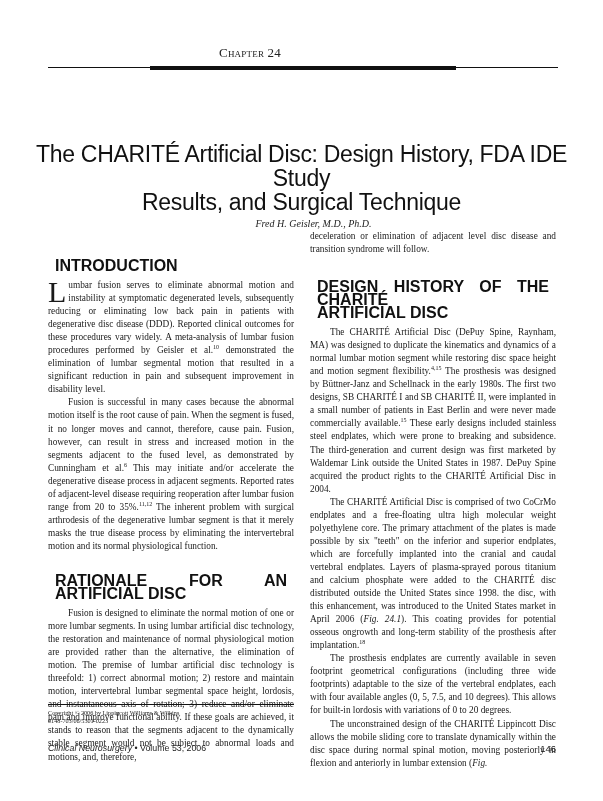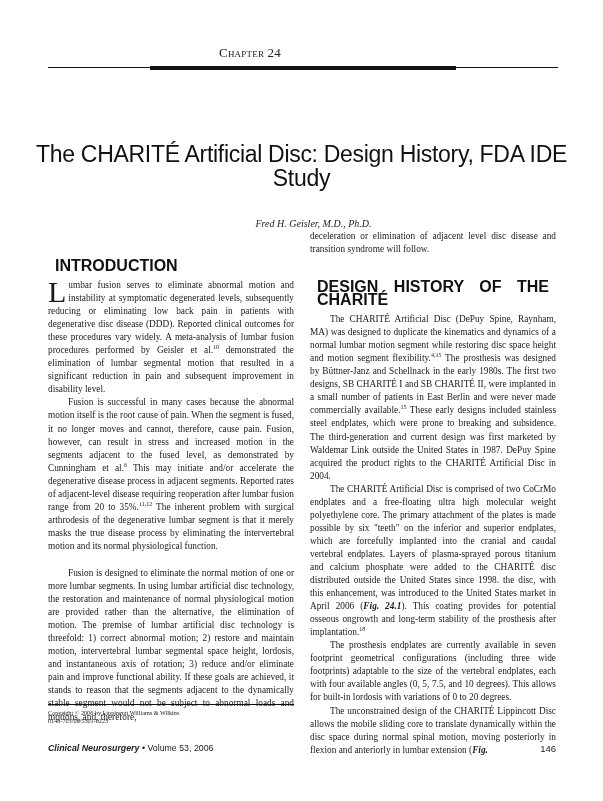--- a/index.html
+++ b/index.html
@@ -20,21 +20,21 @@
   .col { position: absolute; font-family: "Liberation Serif", serif; font-size: 9.3px; line-height: 13.05px;
     text-align: justify; color: #1a1a1a; }
   .col-left { left: 48px; top: 252px; width: 246px; }
   .col-right { left: 310px; top: 230px; width: 246px; }
   .col p { margin: 0; text-indent: 20px; hyphens: auto; }
   .col p.noindent { text-indent: 0; }
   .heading { font-family: "Liberation Sans", sans-serif; font-weight: bold; font-size: 16px; 
     line-height: 13px; margin: 7px; color: #111; }
   .dropcap { float: left; font-size: 30px; line-height: 24px; margin: 1px 2px 0 0; font-family: "Liberation Serif", serif; }
   sup { font-size: 6px; line-height: 0; vertical-align: 4px; }
-  .ital { font-style: italic; font-weight: bold; }
+  .ital { font-style: italic; }
 
   .footnote-rule { position: absolute; left: 48px; top: 704px; width: 246px; height: 1px; background: #111; }
   .copyright { position: absolute; left: 48px; top: 709px; width: 246px; font-family: "Liberation Serif", serif;
     font-size: 6.2px; line-height: 8px; color: #222; }
 
   .footer-journal { position: absolute; left: 48px; top: 743px; font-family: "Liberation Sans", sans-serif;
     font-size: 8.8px; color: #222; }
   .footer-journal .ital { font-style: italic; }
   .footer-page { position: absolute; right: 47px; top: 743px; font-family: "Liberation Sans", sans-serif;
     font-size: 9.5px; color: #222; }
@@ -46,44 +46,47 @@
 
   <div class="chapter-label">
     <span class="sc">Chapter</span>
     <span>24</span>
   </div>
   <div class="rule-thin"></div>
   <div class="rule-thick"></div>
 
   <div class="title">
     <div>The CHARITÉ Artificial Disc: Design History, FDA IDE Study</div>
+    <div>Results, and Surgical Technique</div>
   </div>
 
   <div class="author">Fred H. Geisler, M.D., Ph.D.</div>
 
   <div class="col col-left">
     <h2 class="heading">INTRODUCTION</h2>
     <p class="noindent"><span class="dropcap">L</span><span>umbar fusion serves to eliminate abnormal motion and instability at symptomatic degenerated levels, subsequently reducing or eliminating low back pain in patients with degenerative disc disease (DDD). Reported clinical outcomes for these procedures vary widely. A meta-analysis of lumbar fusion procedures performed by Geisler et al.</span><sup>10</sup><span> demonstrated the elimination of lumbar segmental motion that resulted in a significant reduction in pain and subsequent improvement in disability level.</span></p>
     <p><span>Fusion is successful in many cases because the abnormal motion itself is the root cause of pain. When the segment is fused, it no longer moves and cannot, therefore, cause pain. Fusion, however, can result in stress and increased motion in the segments adjacent to the fused level, as demonstrated by Cunningham et al.</span><sup>6</sup><span> This may initiate and/or accelerate the degenerative disease process in adjacent segments. Reported rates of adjacent-level disease requiring reoperation after lumbar fusion range from 20 to 35%.</span><sup>11,12</sup><span> The inherent problem with surgical arthrodesis of the degenerative lumbar segment is that it merely masks the true disease process by eliminating the intervertebral motion and its normal physiological function.</span></p>
 
     <div style="height:14px"></div>
+    <h2 class="heading">RATIONALE FOR AN ARTIFICIAL DISC</h2>
     <p>Fusion is designed to eliminate the normal motion of one or more lumbar segments. In using lumbar artificial disc technology, the restoration and maintenance of normal physiological motion are provided rather than the alternative, the elimination of motion. The premise of lumbar artificial disc technology is threefold: 1) correct abnormal motion; 2) restore and maintain motion, intervertebral lumbar segmental space height, lordosis, and instantaneous axis of rotation; 3) reduce and/or eliminate pain and improve functional ability. If these goals are achieved, it stands to reason that the segments adjacent to the dynamically stable segment would not be subject to abnormal loads and motions, and, therefore,</p>
   </div>
 
   <div class="footnote-rule"></div>
   <div class="copyright">
     <div>Copyright © 2006 by Lippincott Williams &amp; Wilkins</div>
     <div>0148-703/06/5301-0223</div>
   </div>
 
   <div class="col col-right">
     <p class="noindent">deceleration or elimination of adjacent level disc disease and transition syndrome will follow.</p>
     <div style="height:17px"></div>
     <h2 class="heading">
       <div>DESIGN HISTORY OF THE CHARITÉ</div>
+      <div>ARTIFICIAL DISC</div>
     </h2>
     <p><span>The CHARITÉ Artificial Disc (DePuy Spine, Raynham, MA) was designed to duplicate the kinematics and dynamics of a normal lumbar motion segment while restoring disc space height and motion segment flexibility.</span><sup>4,15</sup><span> The prosthesis was designed by Büttner-Janz and Schellnack in the early 1980s. The first two designs, SB CHARITÉ I and SB CHARITÉ II, were implanted in a small number of patients in East Berlin and were never made commercially available.</span><sup>15</sup><span> These early designs included stainless steel endplates, which were prone to breaking and subsidence. The third-generation and current design was first marketed by Waldemar Link outside the United States in 1987. DePuy Spine acquired the product rights to the CHARITÉ Artificial Disc in 2004.</span></p>
     <p><span>The CHARITÉ Artificial Disc is comprised of two CoCrMo endplates and a free-floating ultra high molecular weight polyethylene core. The primary attachment of the plates is made possible by six "teeth" on the inferior and superior endplates, which are forcefully implanted into the cranial and caudal vertebral endplates. Layers of plasma-sprayed porous titanium and calcium phosphate were added to the CHARITÉ disc distributed outside the United States since 1998. the disc, with this enhancement, was introduced to the United States market in April 2006 (</span><span class="ital">Fig. 24.1</span><span>). This coating provides for potential osseous ongrowth and long-term stability of the prosthesis after implantation.</span><sup>18</sup></p>
     <p>The prosthesis endplates are currently available in seven footprint geometrical configurations (including three wide footprints) adaptable to the size of the vertebral endplates, each with four available angles (0, 5, 7.5, and 10 degrees). This allows for built-in lordosis with variations of 0 to 20 degrees.</p>
     <p><span>The unconstrained design of the CHARITÉ Lippincott Disc allows the mobile sliding core to translate dynamically within the disc space during normal spinal motion, moving posteriorly in flexion and anteriorly in lumbar extension (</span><span class="ital">Fig.</span></p>
   </div>
 
   <div class="footer-journal">
     <span class="ital">Clinical Neurosurgery</span>
     <span>•</span>

